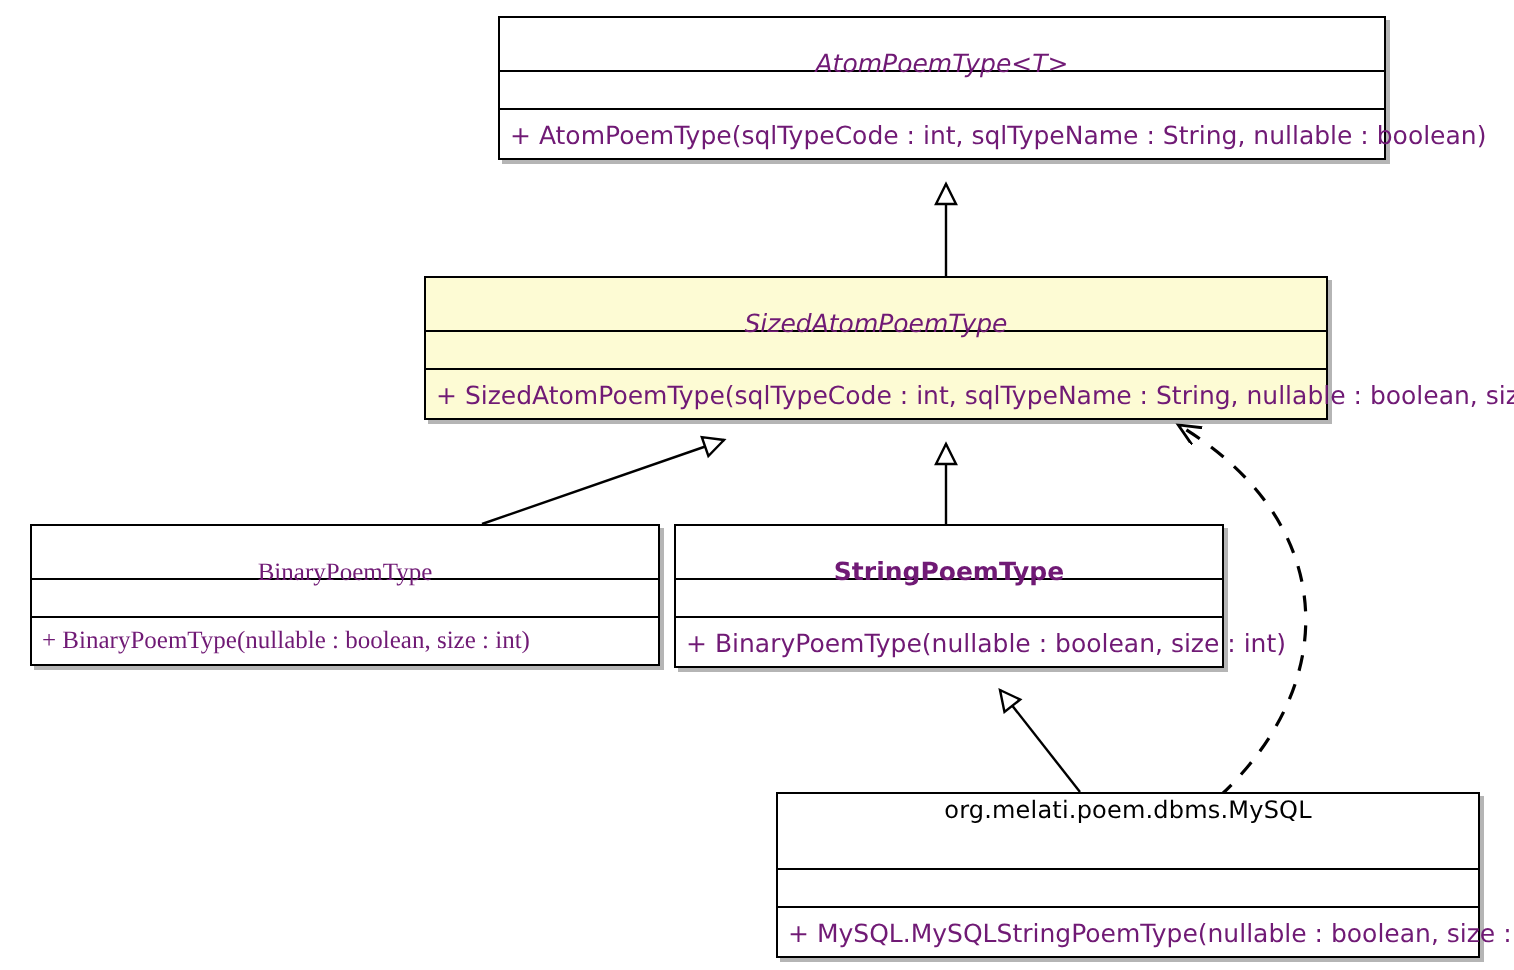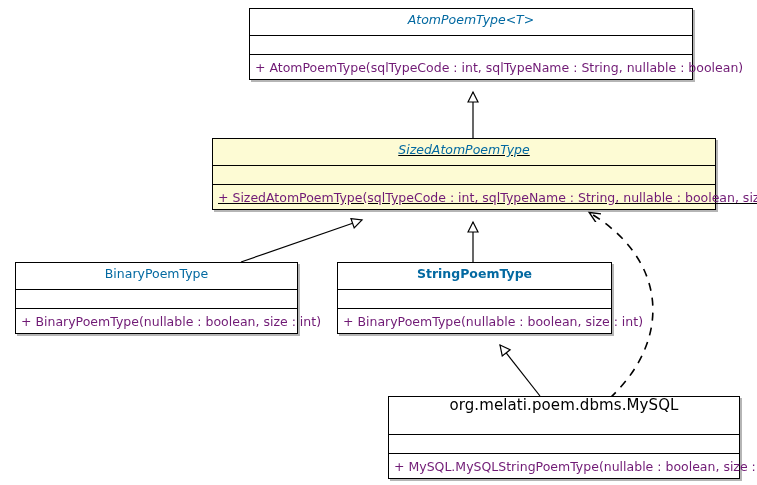--- a/index.html
+++ b/index.html
@@ -49,28 +49,29 @@
   .uml-op-row {
     box-sizing: border-box;
     padding: 2px 5px 3px 5px;
     text-align: left;
     white-space: nowrap;
   }
   .cls-name {
     display: block;
     font-size: 12.5px;
     line-height: 16px;
-    color: #0369a1;
+    color: #701a75;
+    margin-top: 12px;
   }
   .cls-name.italic {
     font-style: italic;
   }
   .cls-pkg {
     display: block;
-    font-size: 15px;
+    font-size: 12px;
     line-height: 11px;
     color: #000000;
     letter-spacing: 0.1px;
   }
   .op-text {
     font-size: 12.5px;
     line-height: 16px;
     color: #701a75;
   }
 </style>
@@ -113,31 +114,31 @@
   <div class="uml-class" style="left:249px; top:8px; width:444px;">
     <div class="uml-name-row" style="height:27px;">
       <span class="cls-name italic">AtomPoemType&lt;T&gt;</span>
     </div>
     <div class="uml-attr-row"></div>
     <div class="uml-op-row">
       <span class="op-text">+ AtomPoemType(sqlTypeCode : int, sqlTypeName : String, nullable : boolean)</span>
     </div>
   </div>
 
-  <div class="uml-class highlight" style="left:212px; top:138px; width:504px;text-decoration:underline;">
+  <div class="uml-class highlight" style="left:212px; top:138px; width:452px;">
     <div class="uml-name-row" style="height:27px;">
       <span class="cls-name italic">SizedAtomPoemType</span>
     </div>
     <div class="uml-attr-row"></div>
     <div class="uml-op-row">
       <span class="op-text">+ SizedAtomPoemType(sqlTypeCode : int, sqlTypeName : String, nullable : boolean, size : int)</span>
     </div>
   </div>
 
-  <div class="uml-class" style="left:15px; top:262px; width:283px;">
+  <div class="uml-class" style="left:15px; top:262px; width:315px;font-family:Liberation Serif, serif;">
     <div class="uml-name-row" style="height:27px;">
       <span class="cls-name">BinaryPoemType</span>
     </div>
     <div class="uml-attr-row"></div>
     <div class="uml-op-row">
       <span class="op-text">+ BinaryPoemType(nullable : boolean, size : int)</span>
     </div>
   </div>
 
   <div class="uml-class" style="left:337px; top:262px; width:275px;">

